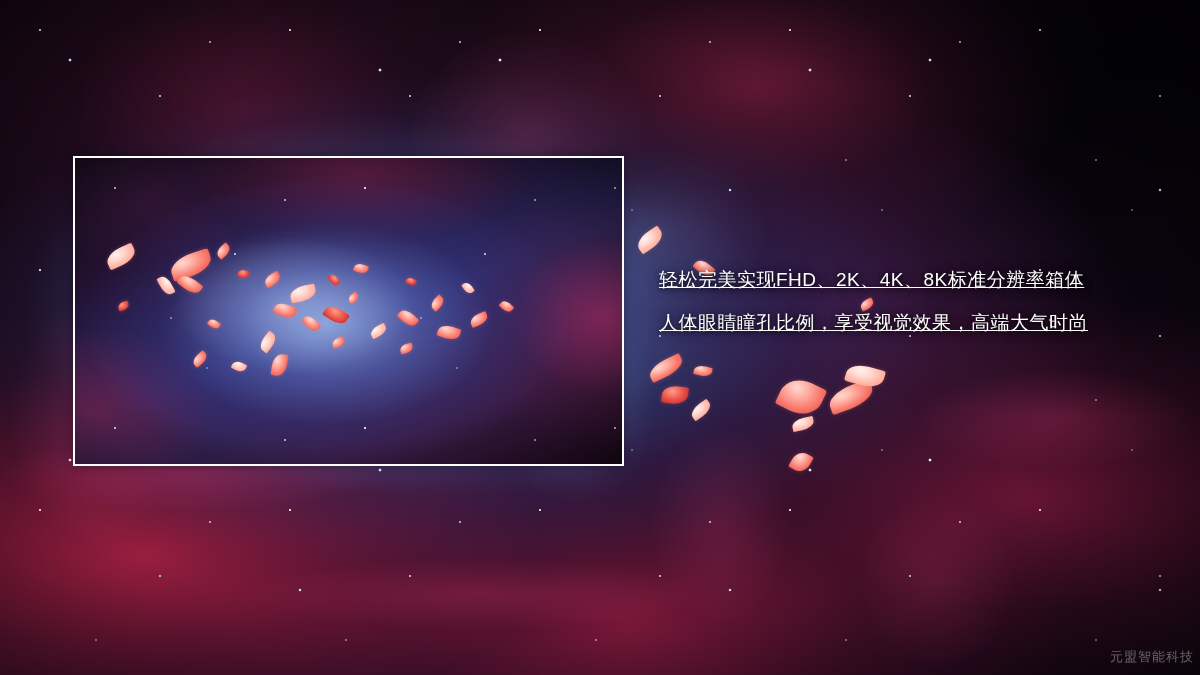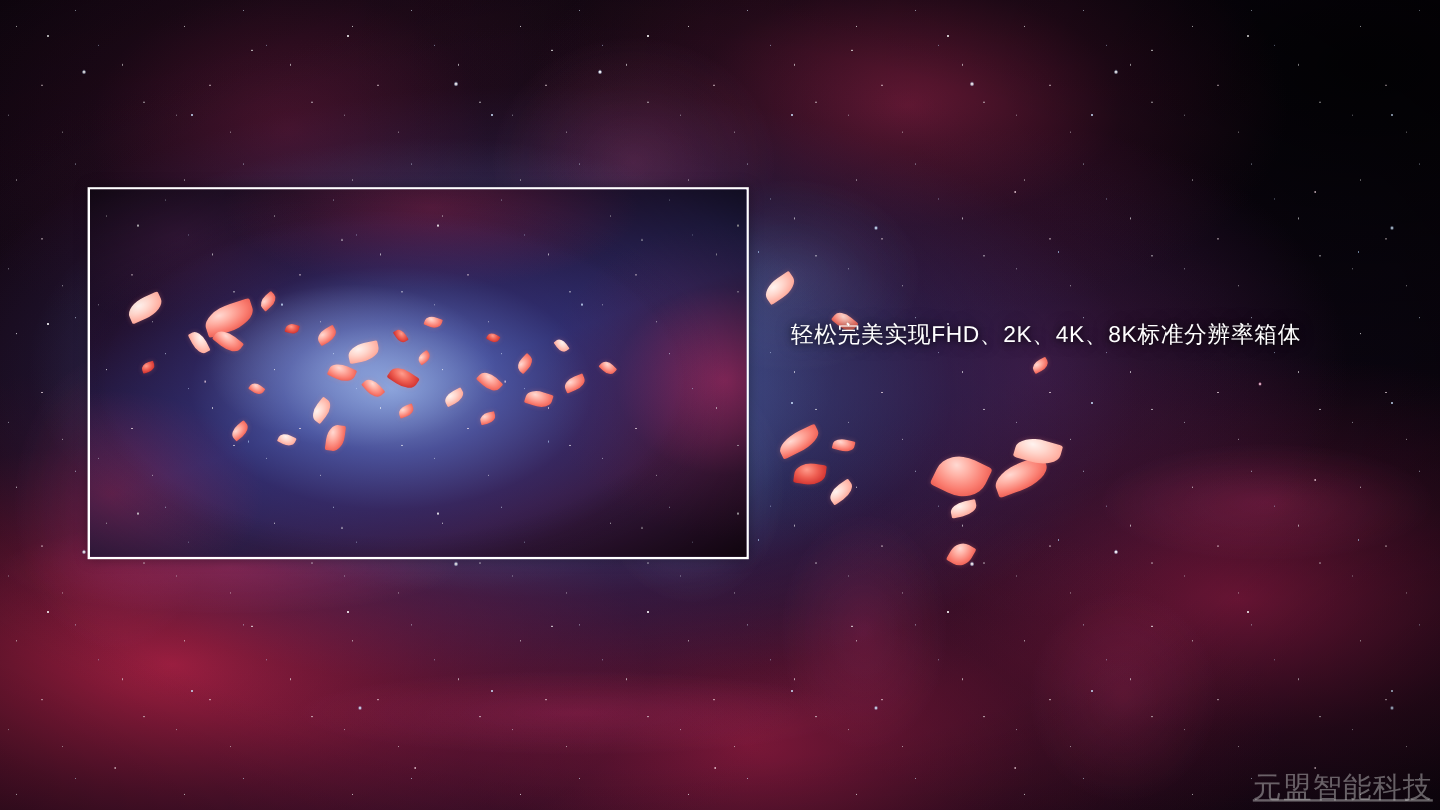--- a/index.html
+++ b/index.html
@@ -208,31 +208,31 @@
     top: 258px;
     width: 520px;
   }
   .body-line {
     font-size: 19px;
     line-height: 43px;
     color: #ffffff;
     white-space: pre;
     letter-spacing: .5px;
     text-shadow: 0 1px 5px rgba(0,0,0,.72), 0 0 12px rgba(0,0,0,.5);
+    text-decoration: underline;
   }
   #watermark {
     position: absolute;
     right: 6px;
     bottom: 6px;
-    font-size: 24px;
+    font-size: 13px;
     line-height: 24px;
     letter-spacing: 1px;
     color: rgba(205,205,205,.46);
     white-space: pre;
-    text-decoration: underline;
   }
 </style>
 </head>
 <body>
 
 <div id="slide">
 
   <div class="bg-layer nebula-base"></div>
   <div class="bg-layer nebula-wisps"></div>
   <div class="stars stars-sm"></div>
@@ -292,17 +292,18 @@
           <div class="petal deep" style="left: 43px; top: 144px; width: 11px; height: 8px; transform: rotate(-18deg);"></div>
           <div class="petal" style="left: 425px; top: 144px; width: 13px; height: 9px; transform: rotate(44deg);"></div>
         </div>
       <div class="frame-vignette"></div>
     </div>
   </div>
 
 
   <div id="body-text">
     <div class="body-line">轻松完美实现FHD、2K、4K、8K标准分辨率箱体</div>
+    <div class="body-line">人体眼睛瞳孔比例，享受视觉效果，高端大气时尚</div>
   </div>
 
   <div id="watermark">元盟智能科技</div>
 
 </div>
 
 </body></html>

